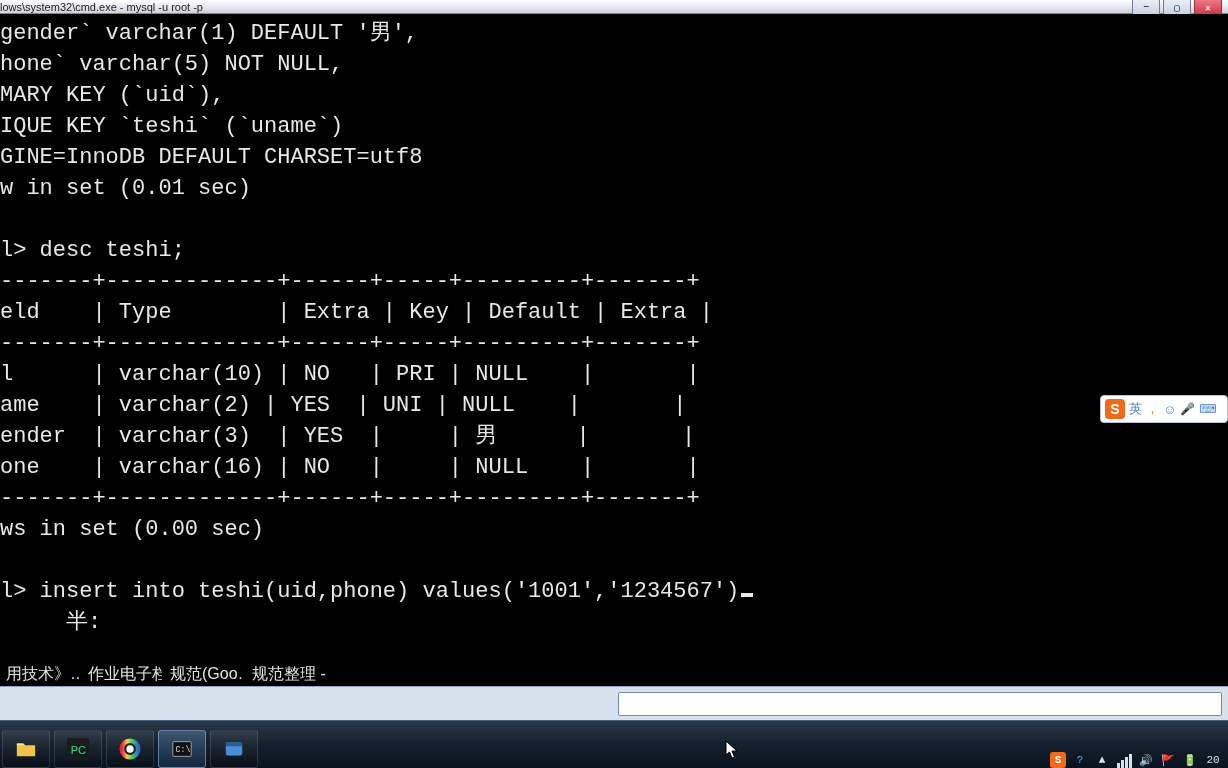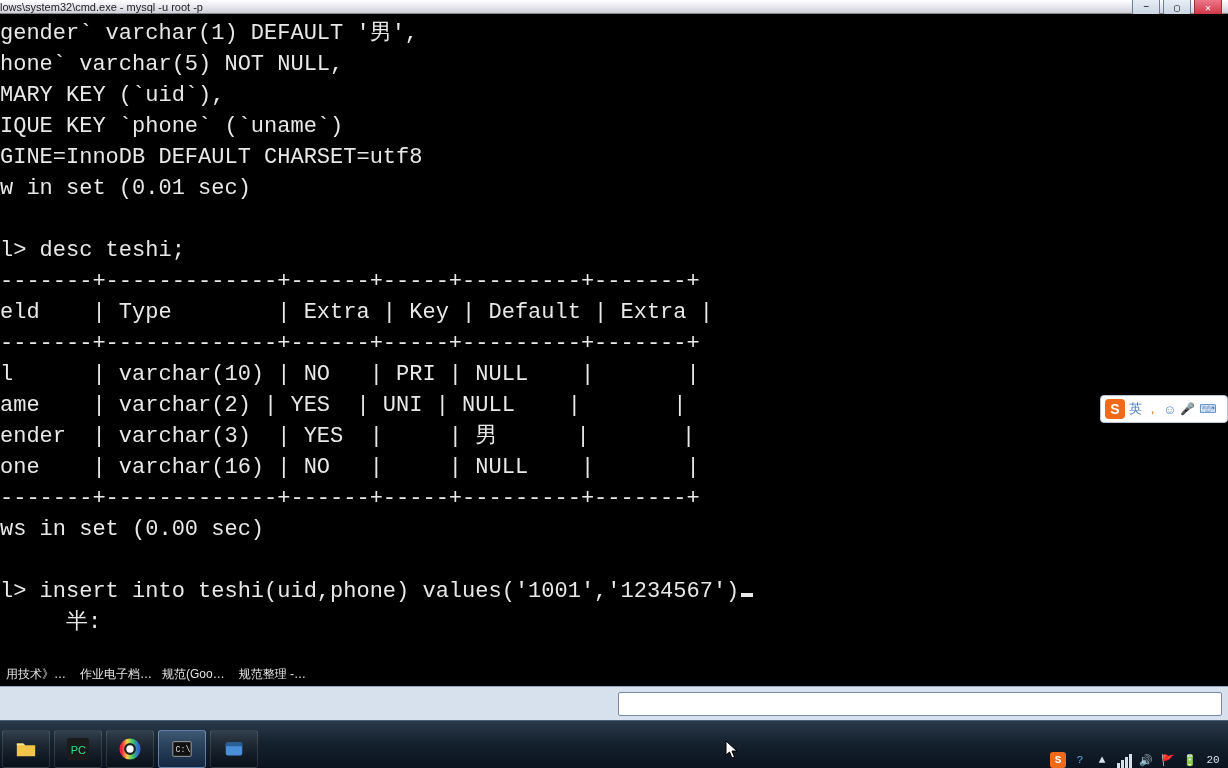--- a/index.html
+++ b/index.html
@@ -84,21 +84,21 @@
   align-items: center;
   gap: 2px;
   padding-left: 0;
   z-index: 3;
   font-family: "Microsoft YaHei", sans-serif;
 }
 .mini-tab {
   height: 22px;
   padding: 2px 6px;
   color: #e4e4e4;
-  font-size: 12px;
+  font-size: 16px;
   display: flex; align-items: center;
   border-radius: 3px 3px 0 0;
   max-width: 80px;
   overflow: hidden;
   white-space: nowrap;
 }
 .taskbar {
   position: absolute;
   left: 0; right: 0; bottom: 0;
   height: 48px;
@@ -171,21 +171,21 @@
 
 <div class="win-controls">
   <div class="win-btn">−</div>
   <div class="win-btn">▢</div>
   <div class="win-btn close">✕</div>
 </div>
 
 <div class="terminal"><span>gender` varchar(1) DEFAULT '男',</span>
 <span>hone` varchar(5) NOT NULL,</span>
 <span>MARY KEY (`uid`),</span>
-<span>IQUE KEY `phone` (`uname`)</span>
+<span>IQUE KEY `teshi` (`uname`)</span>
 <span>GINE=InnoDB DEFAULT CHARSET=utf8</span>
 <span>w in set (0.01 sec)</span>
 <span></span>
 <span>l&gt; desc teshi;</span>
 <span>-------+-------------+------+-----+---------+-------+</span>
 <span>eld    | Type        | Extra | Key | Default | Extra |</span>
 <span>-------+-------------+------+-----+---------+-------+</span>
 <span>l      | varchar(10) | NO   | PRI | NULL    |       |</span>
 <span>ame    | varchar(2) | YES  | UNI | NULL    |       |</span>
 <span>ender  | varchar(3)  | YES  |     | 男      |       |</span>

